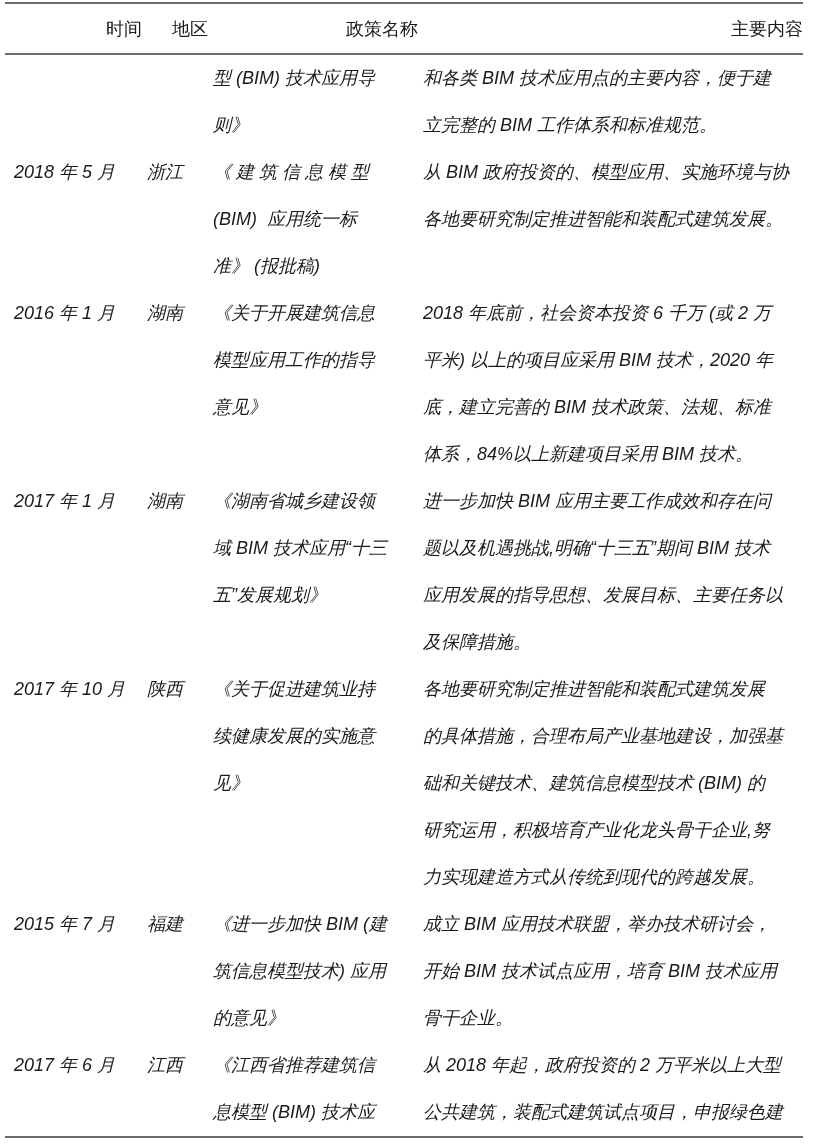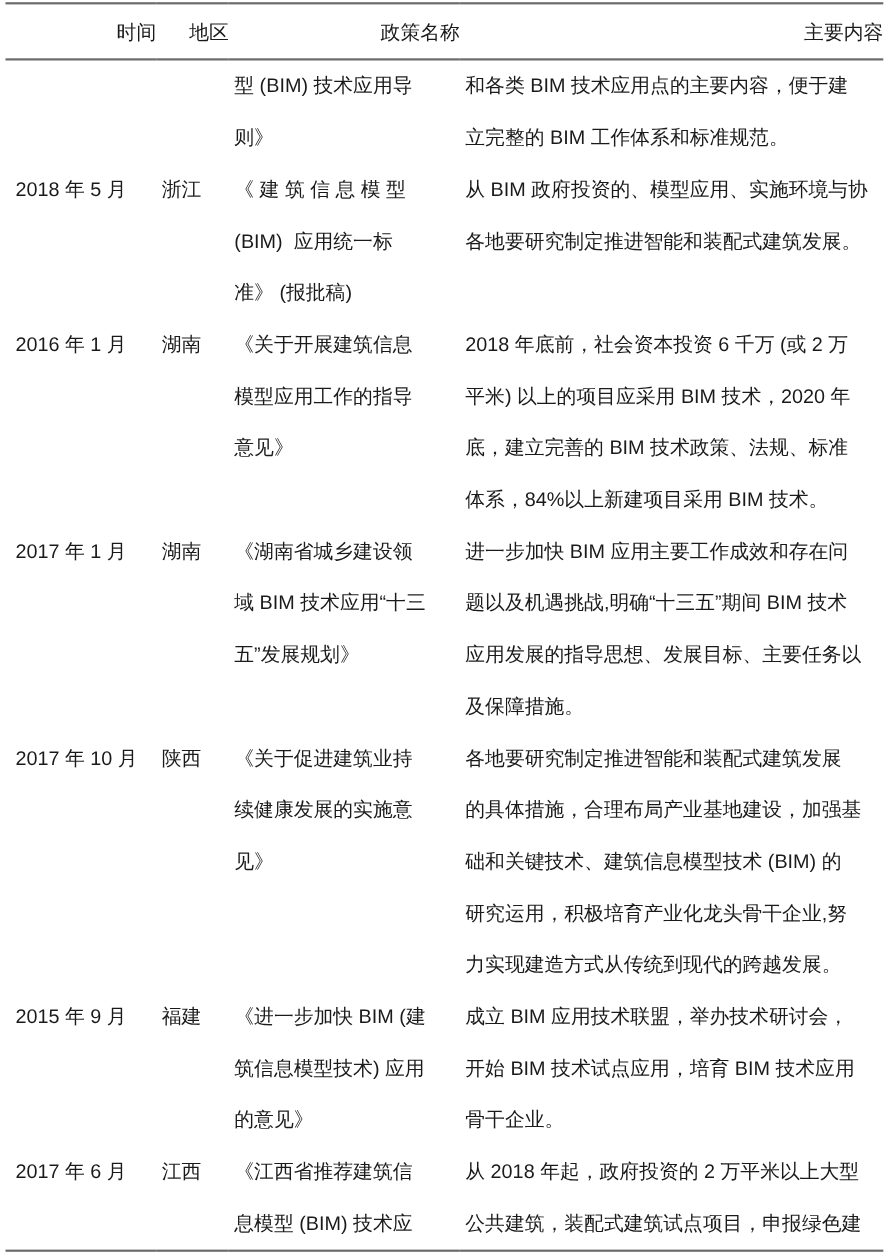--- a/index.html
+++ b/index.html
@@ -49,20 +49,21 @@
     font-size: 18px;
   }
   th:nth-child(1), td:nth-child(1) { padding-left: 9px; }
   th:nth-child(2), td:nth-child(2) { padding-left: 5px; }
   th:nth-child(3), td:nth-child(3) { padding-left: 5px; margin-left: 21px; }
   th:nth-child(4), td:nth-child(4) { padding-left: 5px; }
   .tline {
     height: 47px;
     line-height: 47px;
     white-space: pre;
+    font-style: italic;
   }
 </style>
 </head>
 <body>
 
 <div class="page">
   <table class="policy-table">
     <colgroup>
       <col class="c1">
         <col class="c2">
@@ -164,21 +165,21 @@
     <td>
             <div class="tline">各地要研究制定推进智能和装配式建筑发展</div>
             <div class="tline">的具体措施，合理布局产业基地建设，加强基</div>
             <div class="tline">础和关键技术、建筑信息模型技术 (BIM) 的</div>
             <div class="tline">研究运用，积极培育产业化龙头骨干企业,努</div>
             <div class="tline">力实现建造方式从传统到现代的跨越发展。</div>
           </td>
   </tr>
         <tr>
     <td>
-            <div class="tline">2015 年 9 月</div>
+            <div class="tline">2015 年 7 月</div>
           </td>
     <td>
             <div class="tline">福建</div>
           </td>
     <td>
             <div class="tline">《进一步加快 BIM (建</div>
             <div class="tline">筑信息模型技术) 应用</div>
             <div class="tline">的意见》</div>
           </td>
     <td>

